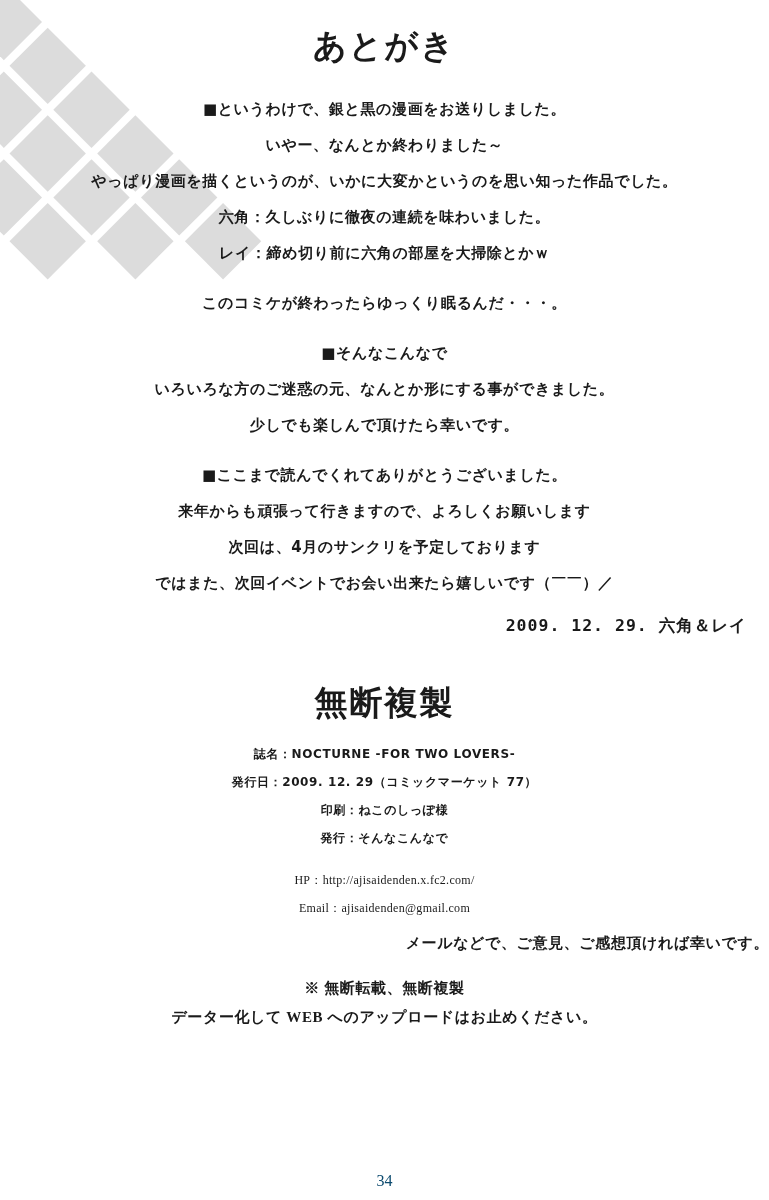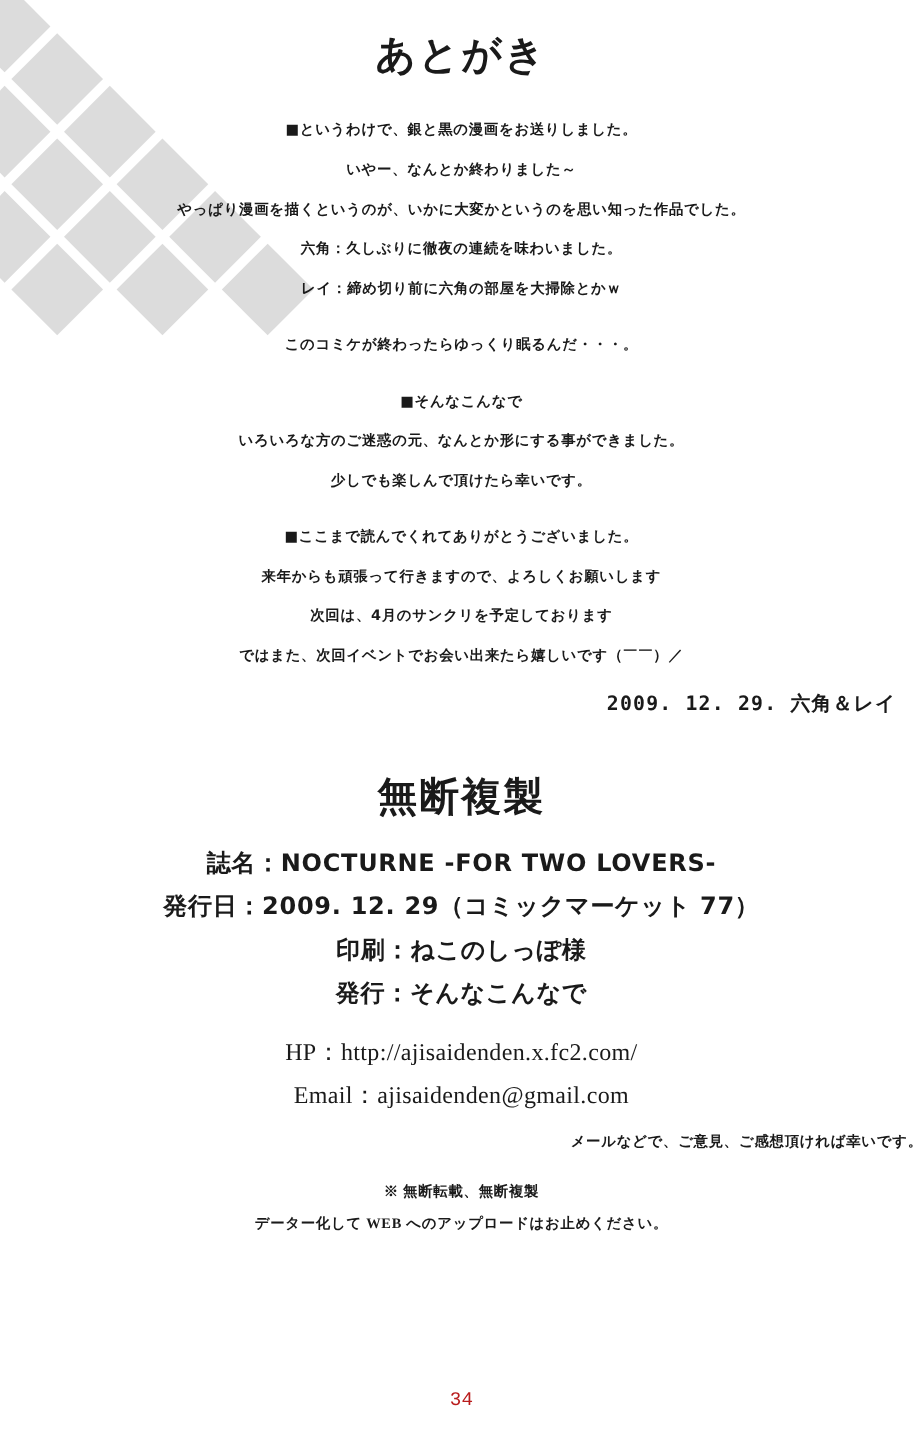--- a/index.html
+++ b/index.html
@@ -56,21 +56,21 @@
     padding-top: 0px;
     line-height: 1.1;
   }
 
   .block {
     text-align: center;
   }
 
   .line {
     text-align: center;
-    font-size: 12px;
+    font-size: 15px;
     font-weight: bold;
     line-height: 1.0;
     letter-spacing: 0.6px;
     white-space: nowrap;
   }
 
   .gap-sm { height: 14px; }
 
   #atogaki-body {
     margin-top: 38px;
@@ -89,21 +89,21 @@
 
   #okuzuke-wrap {
     margin-top: 48px;
   }
 
   #okuzuke-body {
     margin-top: 26px;
   }
   #okuzuke-body .line {
     margin-bottom: 16px;
-    font-size: 20px;
+    font-size: 12px;
   }
   .mono {
     font-family: Liberation Serif, serif;
     font-weight: normal;
     font-size: 15.5px;
     letter-spacing: 0.3px;
   }
   .mixed {
     font-family: "DejaVu Sans", sans-serif;
     font-weight: bold;
@@ -115,27 +115,27 @@
   #notice .line { margin-bottom: 16px; text-align: right; }
 
   #warning {
     margin-top: 30px;
     font-family: Liberation Serif, serif;
   }
   #warning .line { margin-bottom: 14px; }
 
   #page-number {
     position: absolute;
-    bottom: 24px;
+    bottom: 10px;
     left: 0;
     width: 100%;
     text-align: center;
     font-size: 16px;
-    font-family: Liberation Mono, monospace;
-    color: #b91c1c;
+    font-family: Liberation Serif, serif;
+    color: #0c4a6e;
   }
 </style>
 </head>
 <body>
 
 <svg id="deco" viewBox="0 0 330 470" preserveAspectRatio="none">
   <g fill="#dcdcdc">
 
     <g transform="translate(-40,-60) rotate(45 0 0)">
       <rect x="0" y="0" width="54" height="54"></rect>

